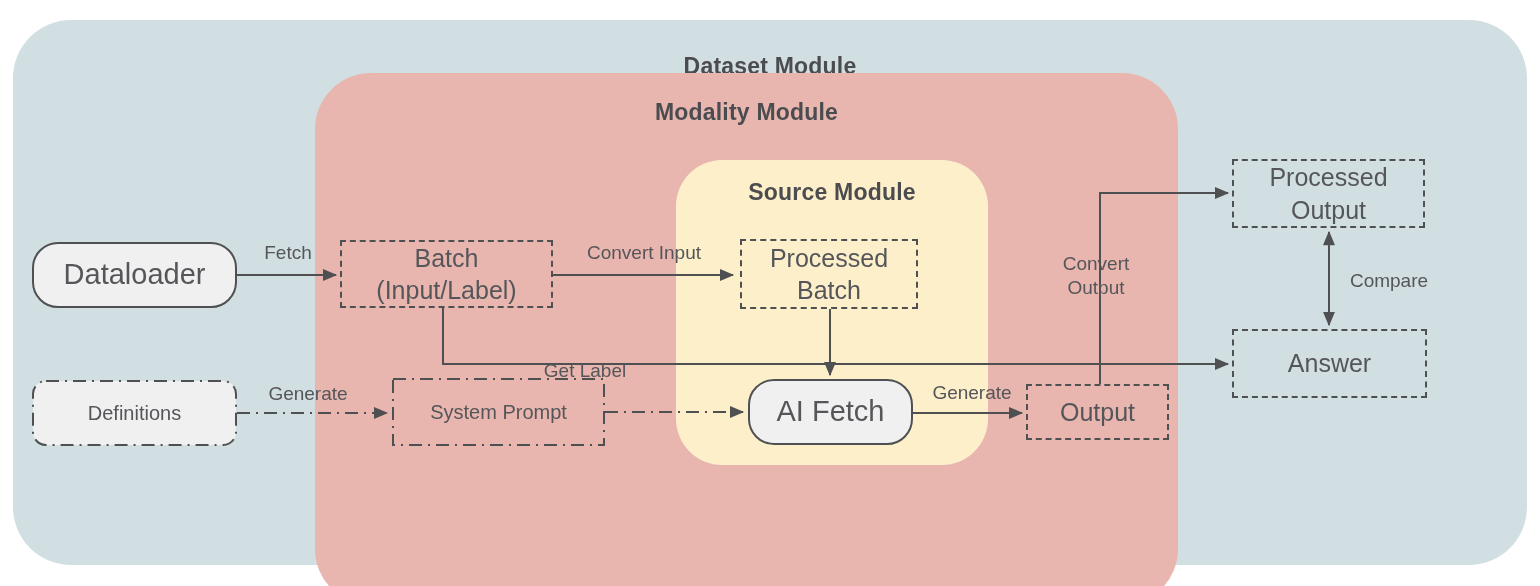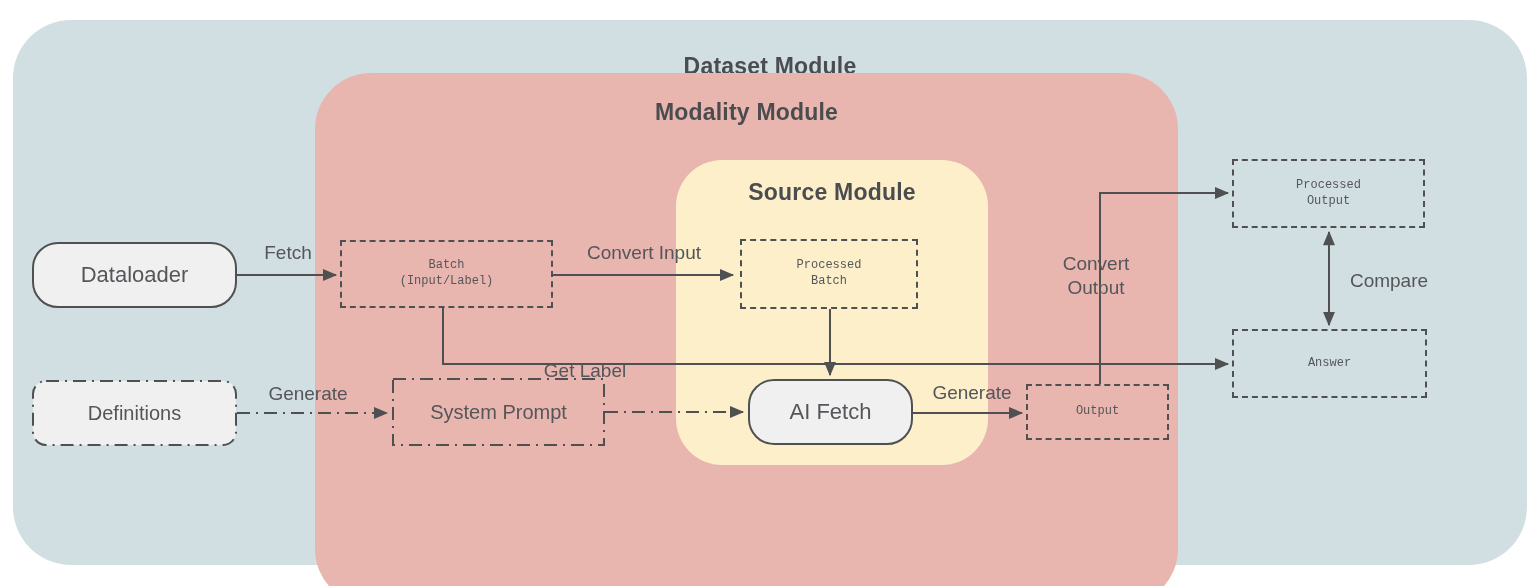--- a/index.html
+++ b/index.html
@@ -32,22 +32,22 @@
   svg.overlay{position:absolute;left:0;top:0;z-index:5;}
   .edge{stroke:var(--stroke);stroke-width:2;fill:none;}
   .edge.dashdot{stroke-dasharray:13 6 2 6;}
   .ghost-rect{stroke:var(--stroke);stroke-width:2;stroke-dasharray:13 6 2 6;}
   .arrowhead{fill:var(--stroke);}
 
   .node{
     position:absolute;z-index:10;display:flex;align-items:center;justify-content:center;
     text-align:center;white-space:pre-line;box-sizing:border-box;line-height:1.3;
   }
-  .node.solid{background:var(--node-fill);border:2px solid var(--stroke);border-radius:26px;font-size:22px;}
-  .node.dashed{border:2px dashed var(--stroke);font-size:12px;font-family:Liberation Mono, monospace;}
+  .node.solid{background:var(--node-fill);border:2px solid var(--stroke);border-radius:26px;font-size:29px;}
+  .node.dashed{border:2px dashed var(--stroke);font-size:25px;}
   .node.ghost{font-size:20px;}  
 
   .n-dataloader{left:32px;top:242px;width:205px;height:66px;}
   .n-batch{left:340px;top:240px;width:213px;height:68px;}
   .n-processed-batch{left:740px;top:239px;width:178px;height:70px;}
   .n-definitions{left:32px;top:380px;width:205px;height:66px;font-size:25px;}
   .n-system-prompt{left:392px;top:378px;width:213px;height:68px;}
   .n-ai-model{left:748px;top:379px;width:165px;height:66px;}
   .n-output{left:1026px;top:384px;width:143px;height:56px;}
   .n-processed-output{left:1232px;top:159px;width:193px;height:69px;}

